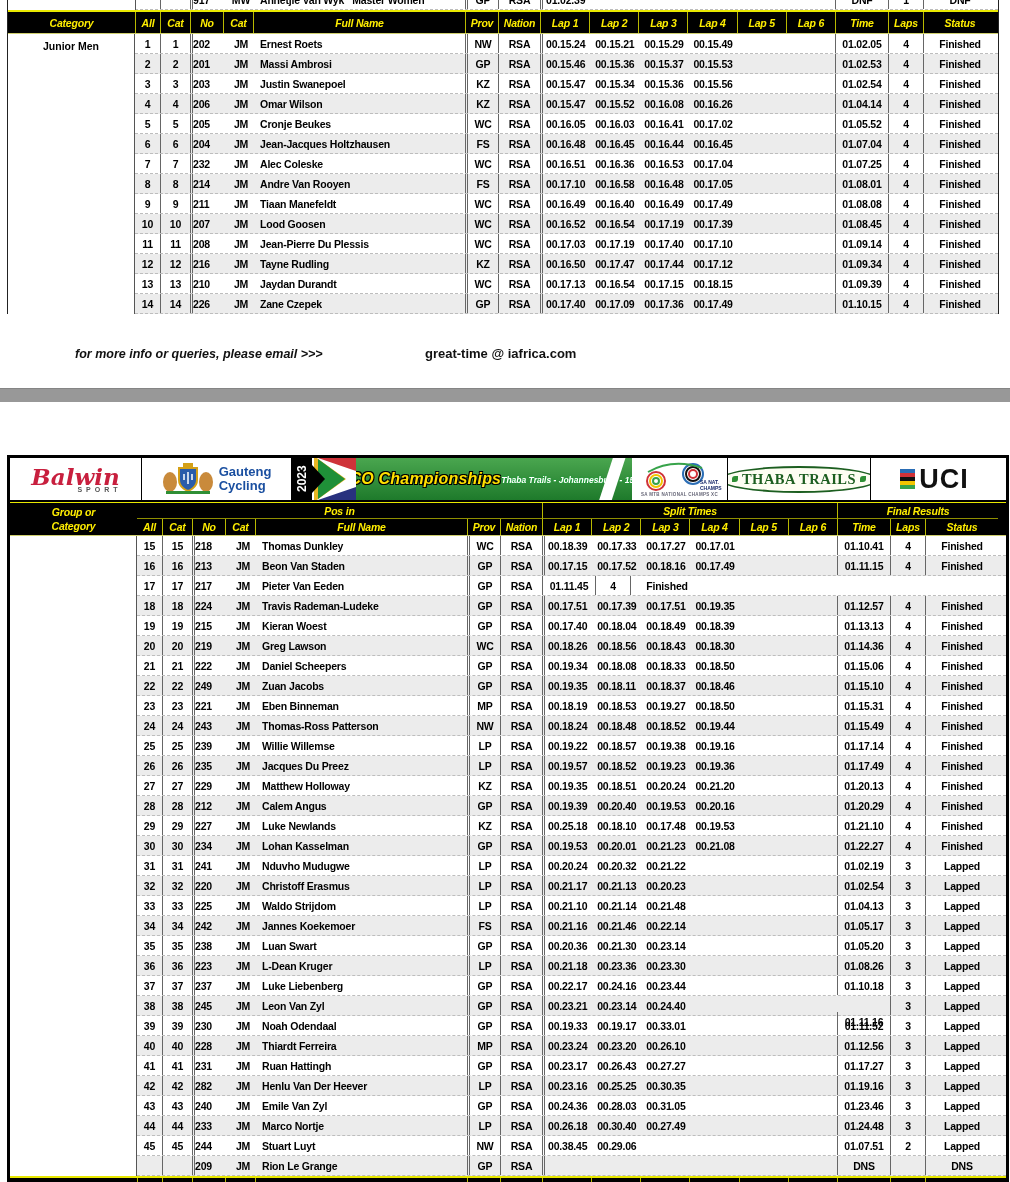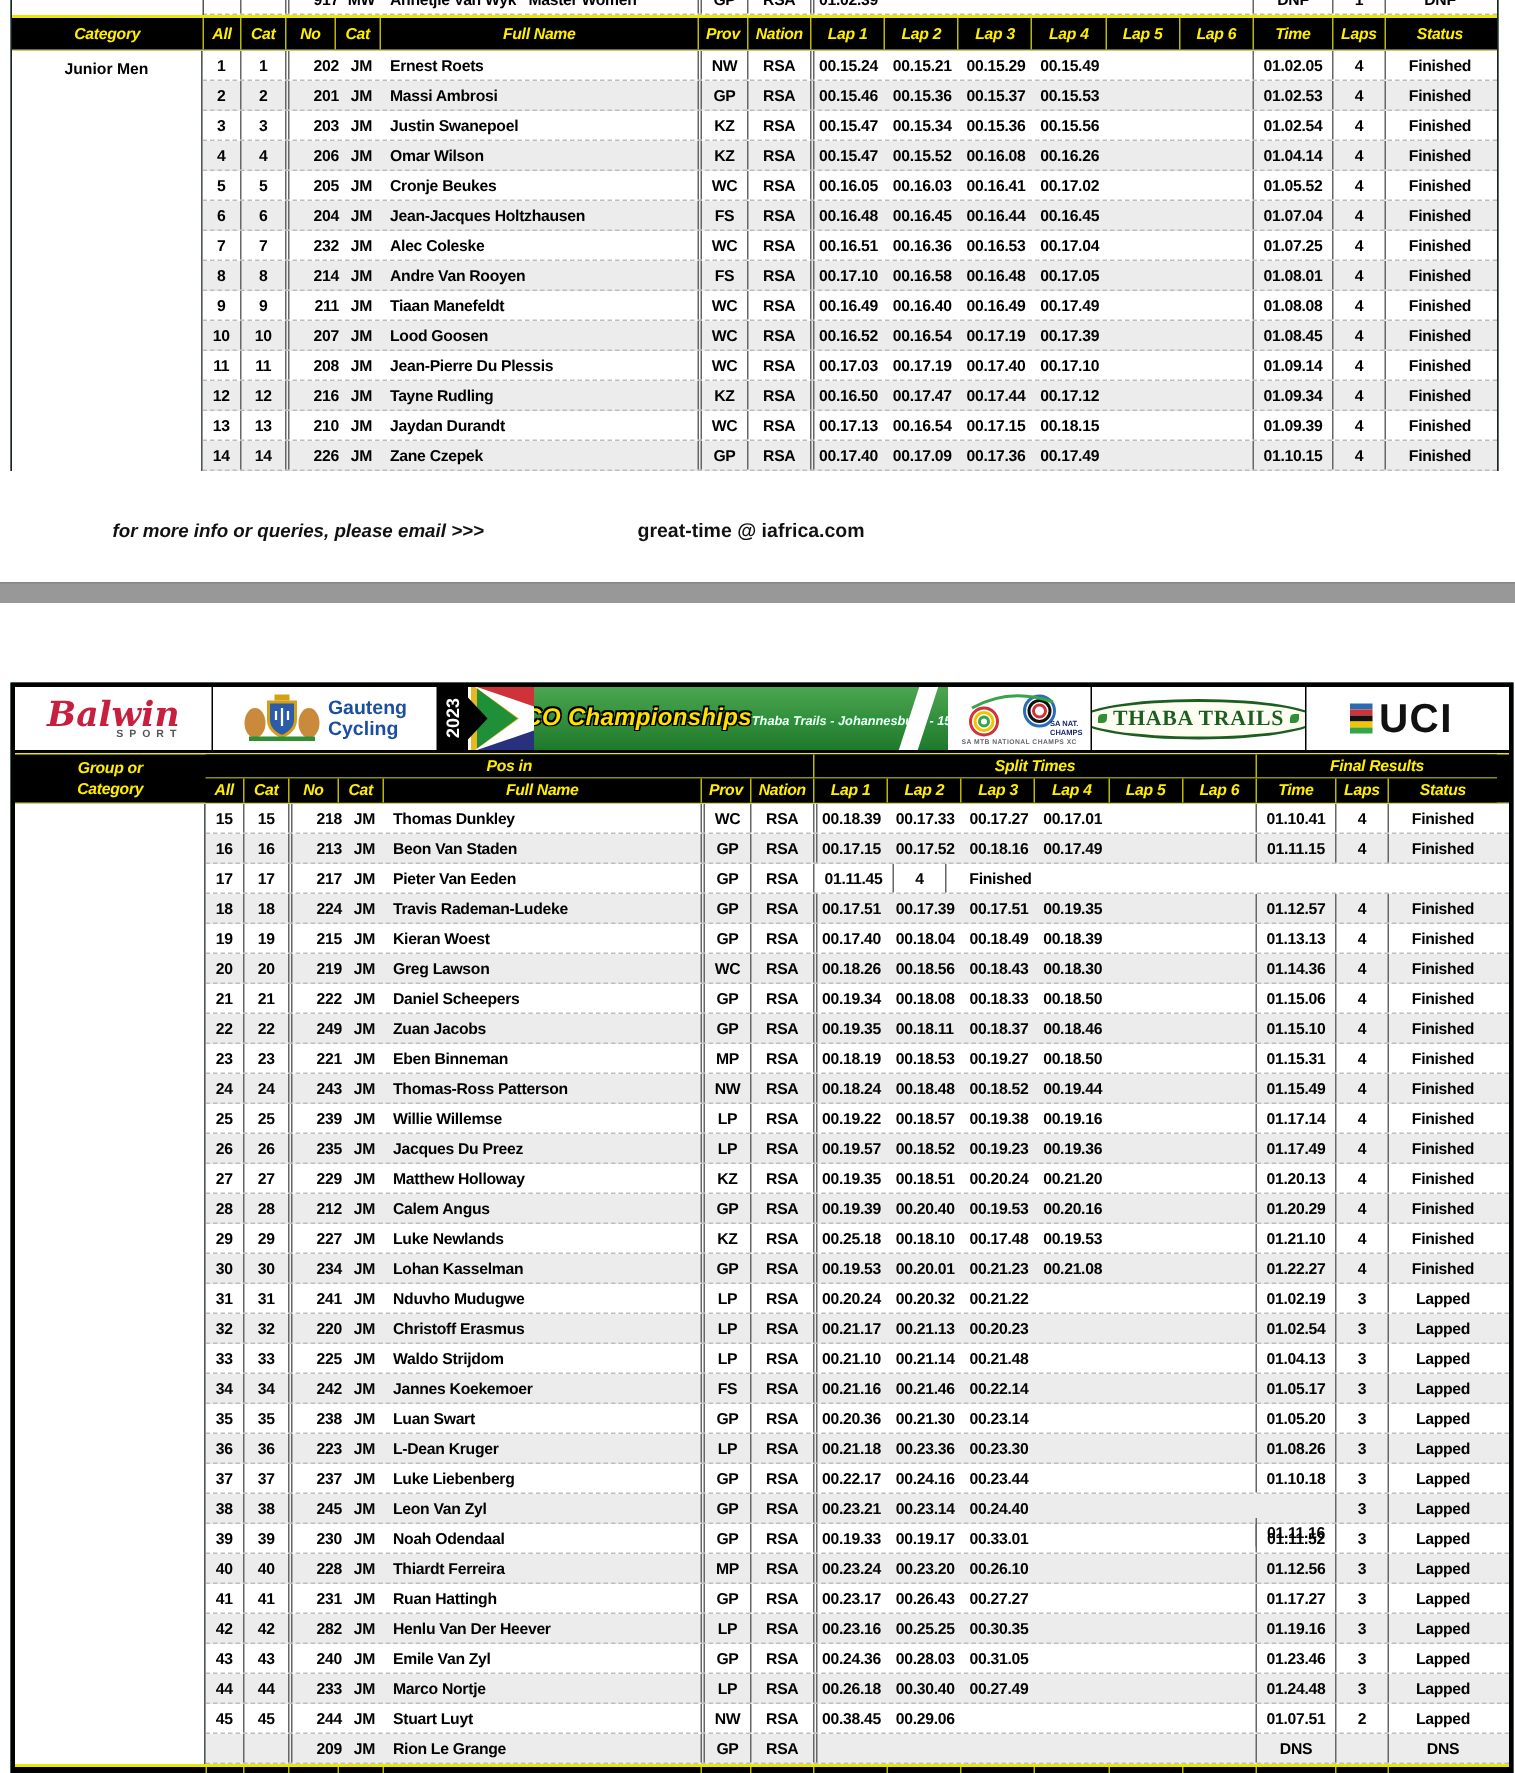--- a/index.html
+++ b/index.html
@@ -23,21 +23,21 @@
   .rows{margin-left:127px}
   .catcol{position:absolute;left:0;top:0;bottom:0;width:127px;background:#fff;border-right:1px solid #555;
           z-index:2;text-align:center;font-weight:bold;font-size:10.5px;padding-top:6px;box-sizing:border-box}
   .row{display:flex;height:20px;font-size:10.5px;font-weight:bold;letter-spacing:-0.2px;
        border-bottom:1px dashed #bdbdbd;box-sizing:border-box;background:#fff}
   .row.even{background:#ececec}
   .cell{display:flex;align-items:center;justify-content:center;flex:none;box-sizing:border-box;height:100%}
   .bD{border-left:3px double #666}
   .bS{border-left:1px solid #666}
   .c-namegrp{width:275px;justify-content:flex-start}
-  .sp-no{width:33px;text-align:right;flex:none}
+  .sp-no{width:33px;text-align:left;flex:none}
   .sp-jm{width:30px;text-align:center;flex:none}
   .sp-name{flex:1;text-align:left;padding-left:4px;white-space:pre;overflow:hidden}
   .lapregion{width:295px;justify-content:flex-start}
   .lapslot{width:49.16px;flex:none;padding-left:3px;box-sizing:border-box;text-align:left;white-space:nowrap}
   .clip{overflow:hidden;position:relative}
   #p1-partial{height:10px}
   #p1-partial .row{margin-left:127px;margin-top:-10px}
   .catstub{position:absolute;left:0;top:0;width:127px;height:10px;background:#fff;border-right:1px solid #555;z-index:2}
   #p2-sliver{height:6px;background:#000;border-top:2px solid #e8e800}
   

